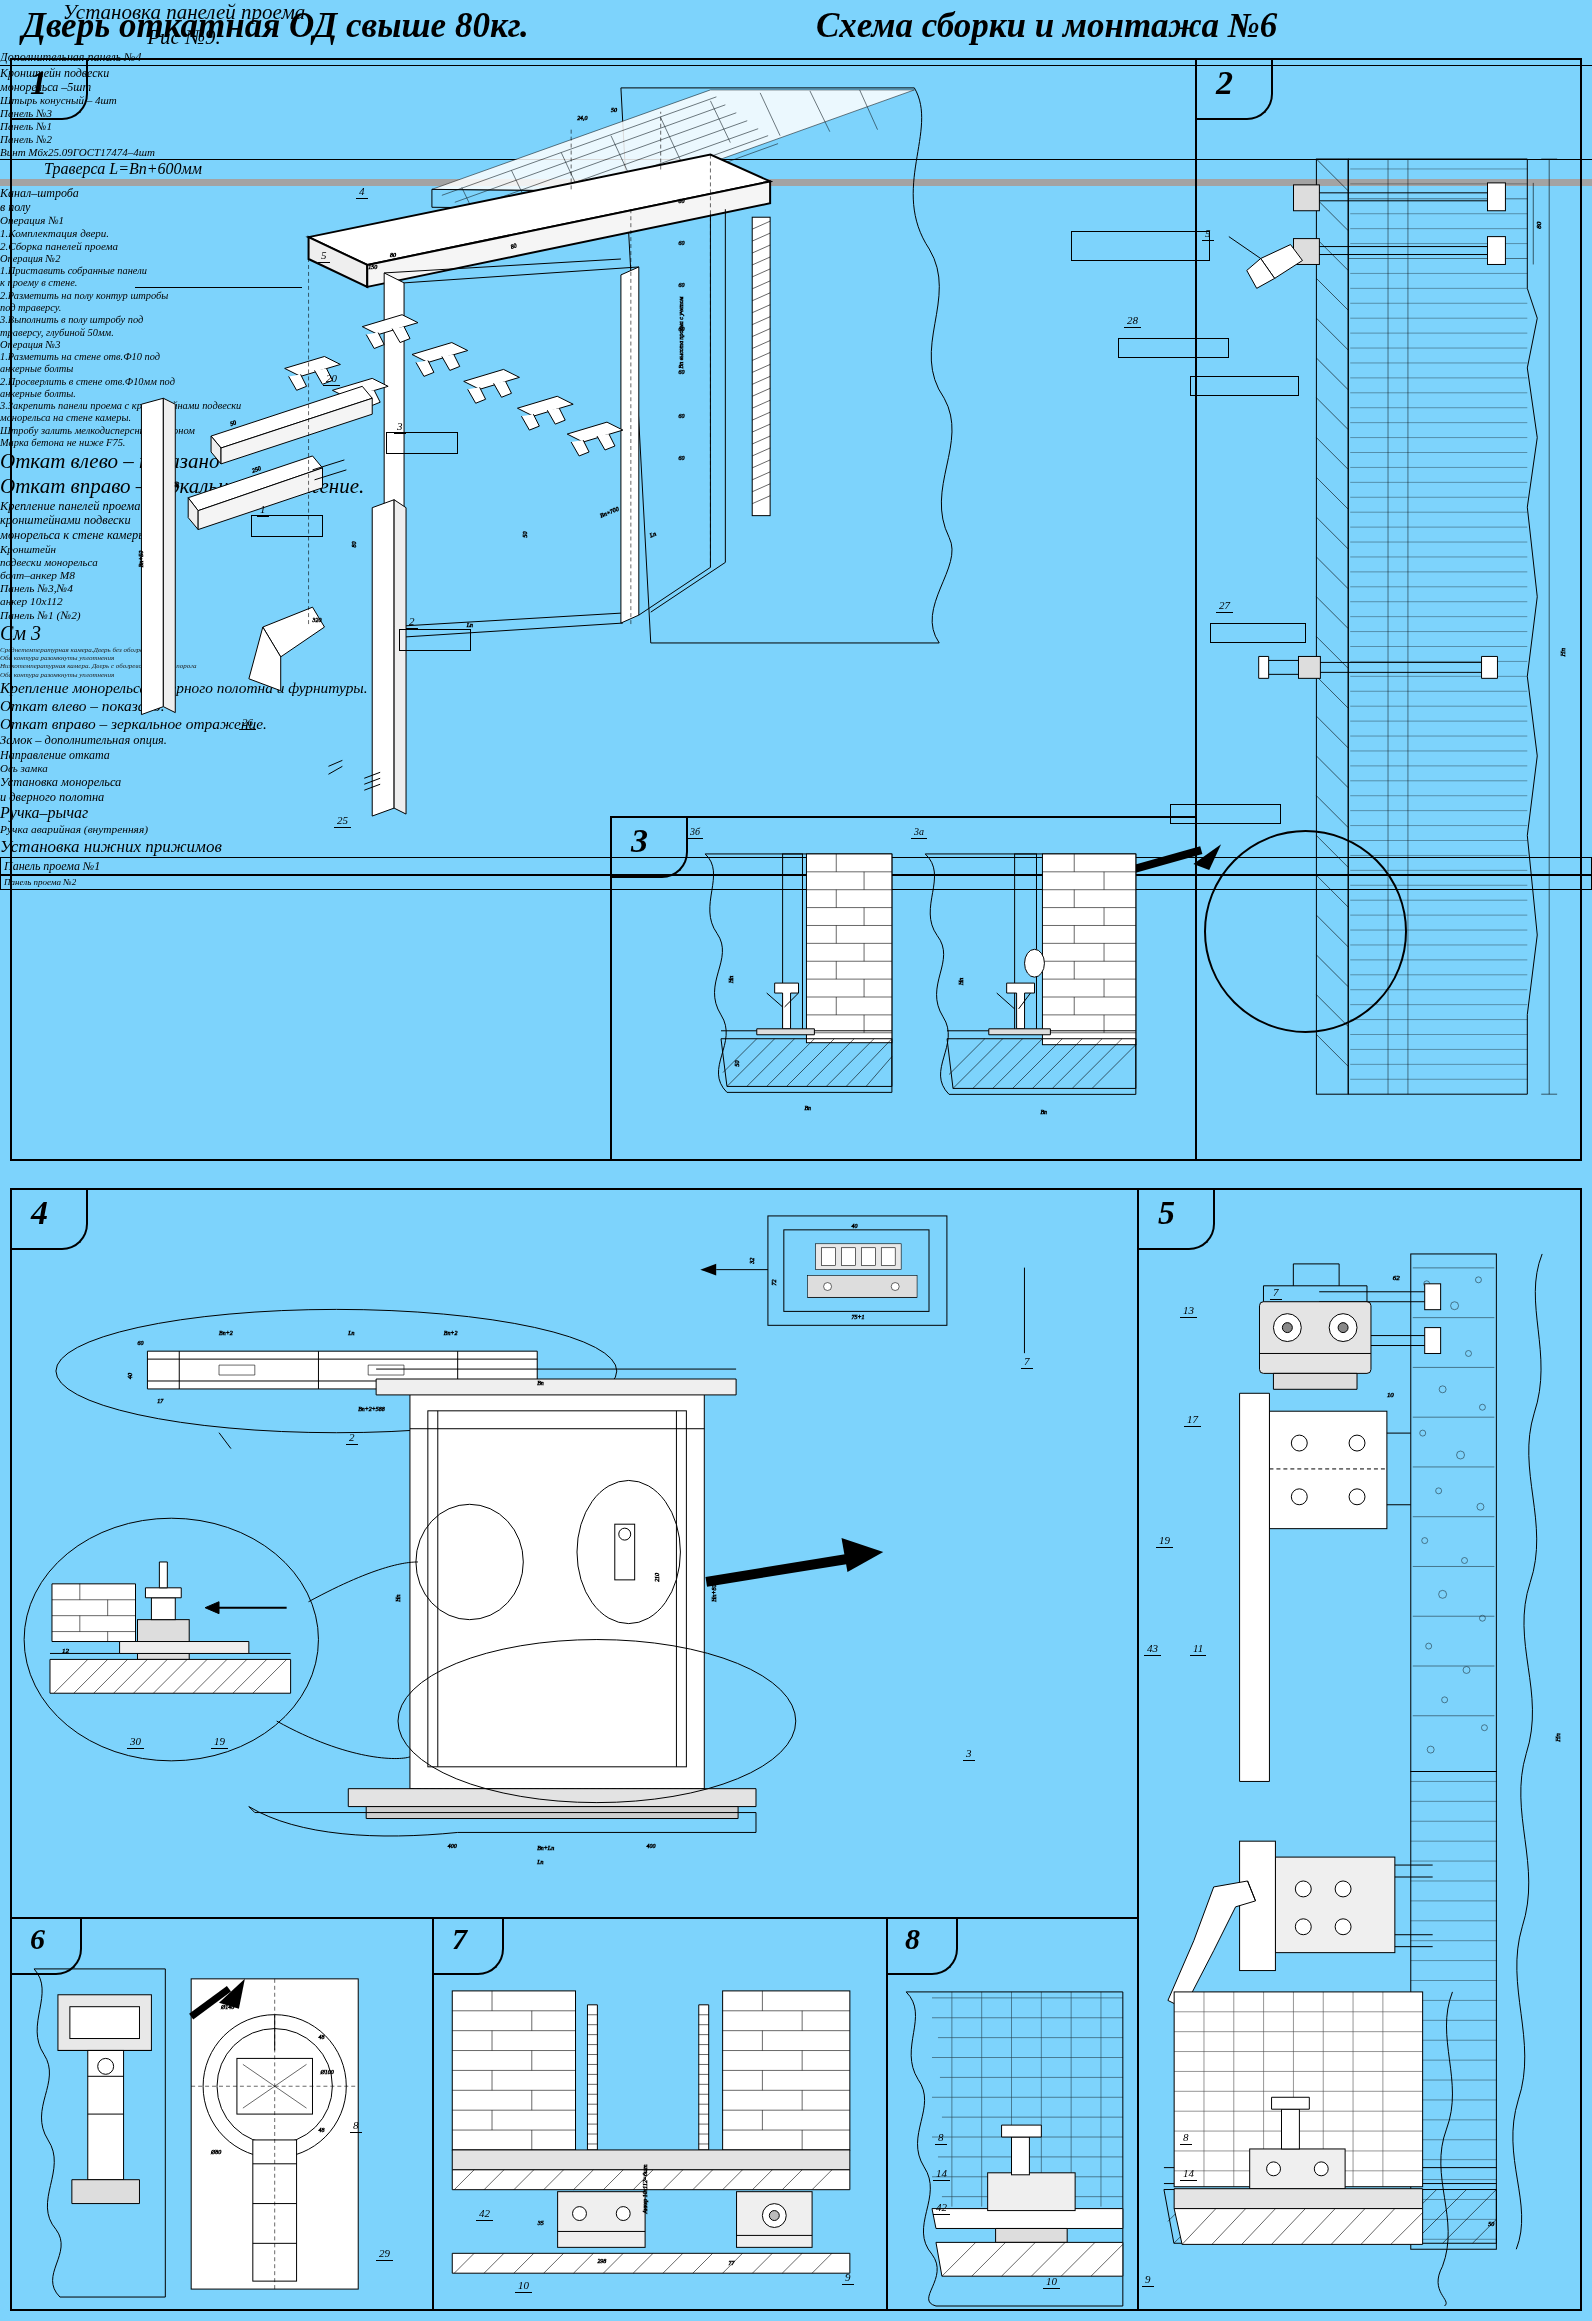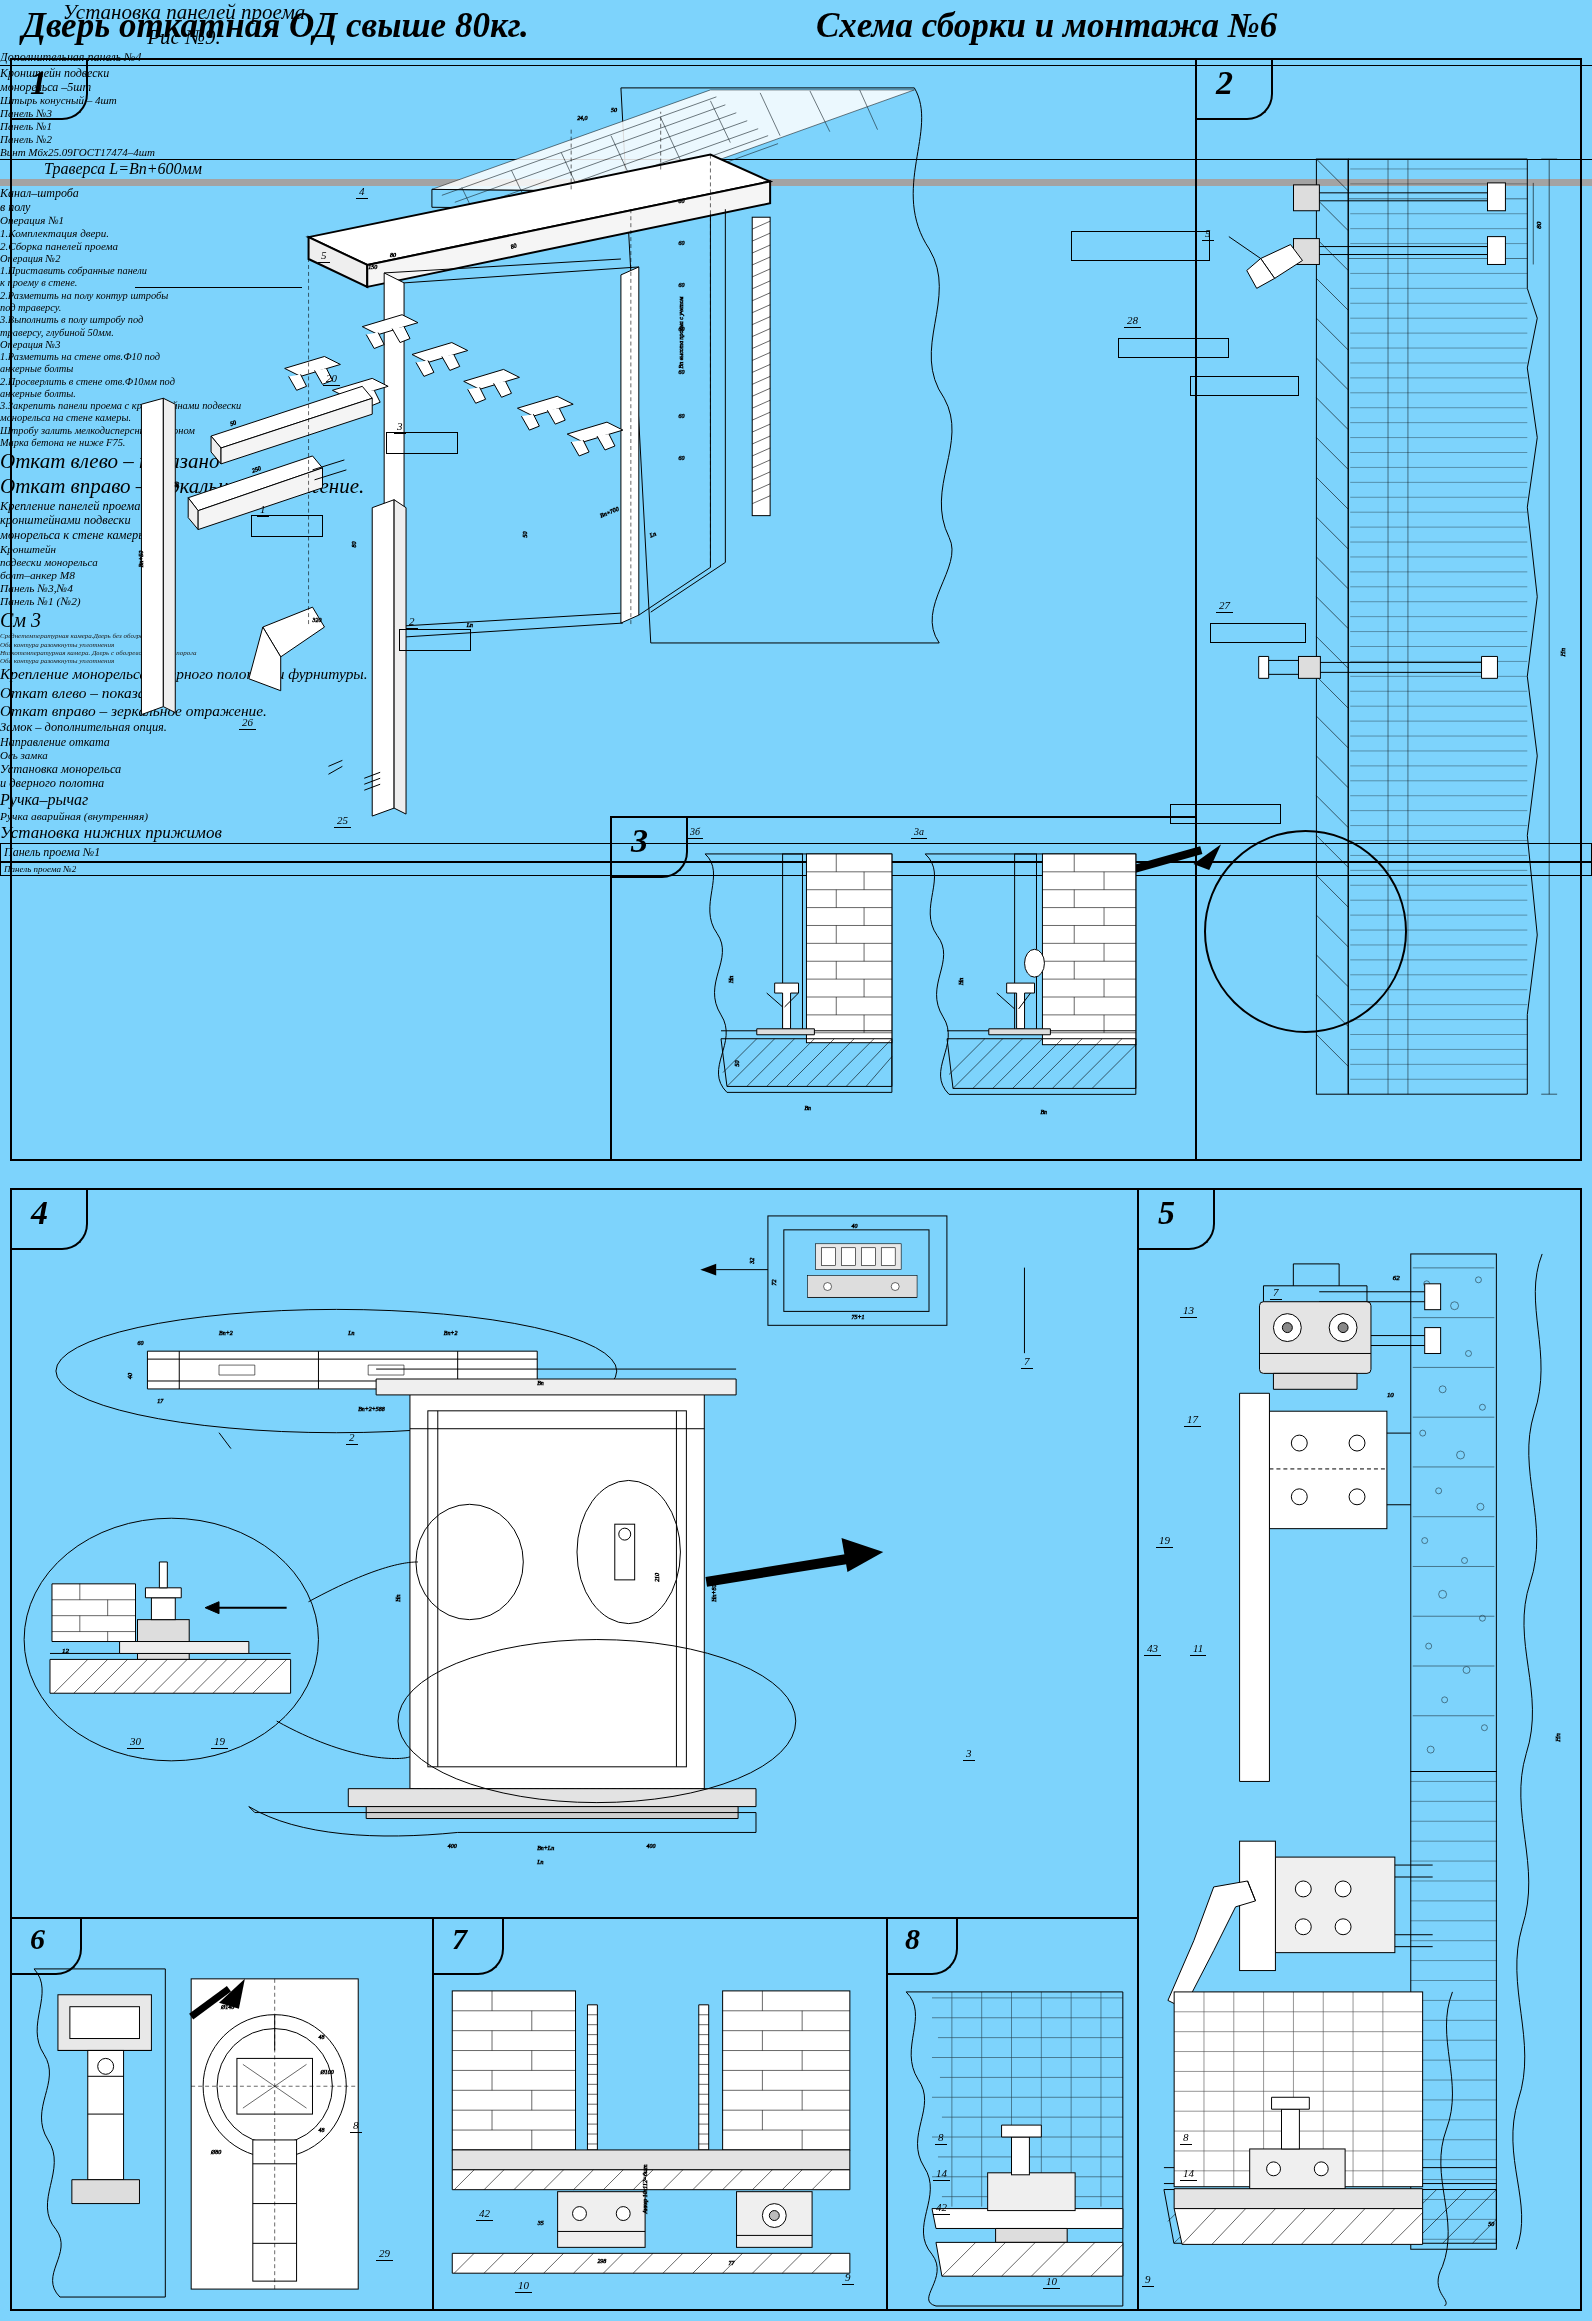--- a/index.html
+++ b/index.html
@@ -404,20 +404,21 @@
   <div class="thin" style="left:1071px;top:231px;width:139px;height:30px;"></div>
   <div class="balloon" style="left:1202px;top:227px;">5</div>
 
   <div class="lbl tiny" style="left:1122px;top:342px;font-size:11.4px;">болт–анкер М8</div>
   <div class="thin" style="left:1118px;top:338px;width:111px;height:20px;"></div>
   <div class="balloon" style="left:1124px;top:314px;">28</div>
 
   <div class="lbl tiny" style="left:1194px;top:380px;font-size:11.4px;">Панель №3,№4</div>
   <div class="thin" style="left:1190px;top:376px;width:109px;height:20px;"></div>
 
+  <div class="lbl tiny" style="left:1214px;top:627px;font-size:11.4px;">анкер 10х112</div>
   <div class="thin" style="left:1210px;top:623px;width:96px;height:20px;"></div>
   <div class="balloon" style="left:1216px;top:599px;">27</div>
 
   <div class="lbl tiny" style="left:1174px;top:808px;font-size:11.4px;font-family:Liberation Serif, serif;">Панель №1 (№2)</div>
   <div class="thin" style="left:1170px;top:804px;width:111px;height:20px;"></div>
 
   <div class="abs" style="left:1204px;top:830px;width:199px;height:199px;border:2px solid #000;border-radius:50%;background:transparent;"></div>
   <div class="lbl" style="left:1266px;top:925px;font-size:20px;">См 3</div>
   <svg class="abs" style="left:1124px;top:844px;" width="109" height="40" viewBox="0 0 110 40">
     <path d="M0 28 L78 6" stroke="#000" stroke-width="8" fill="none"></path>

